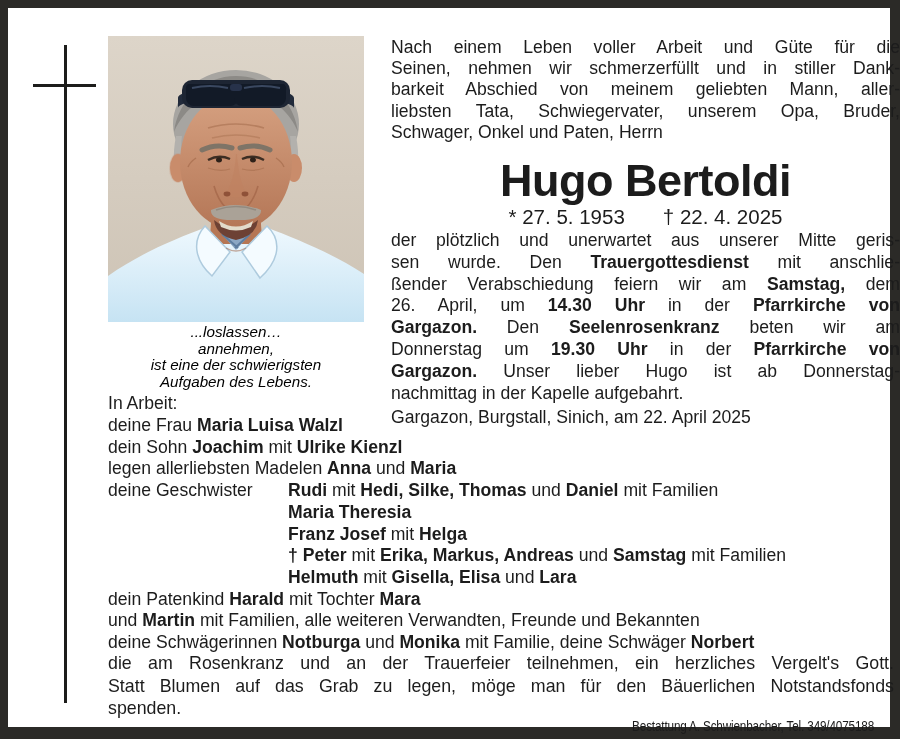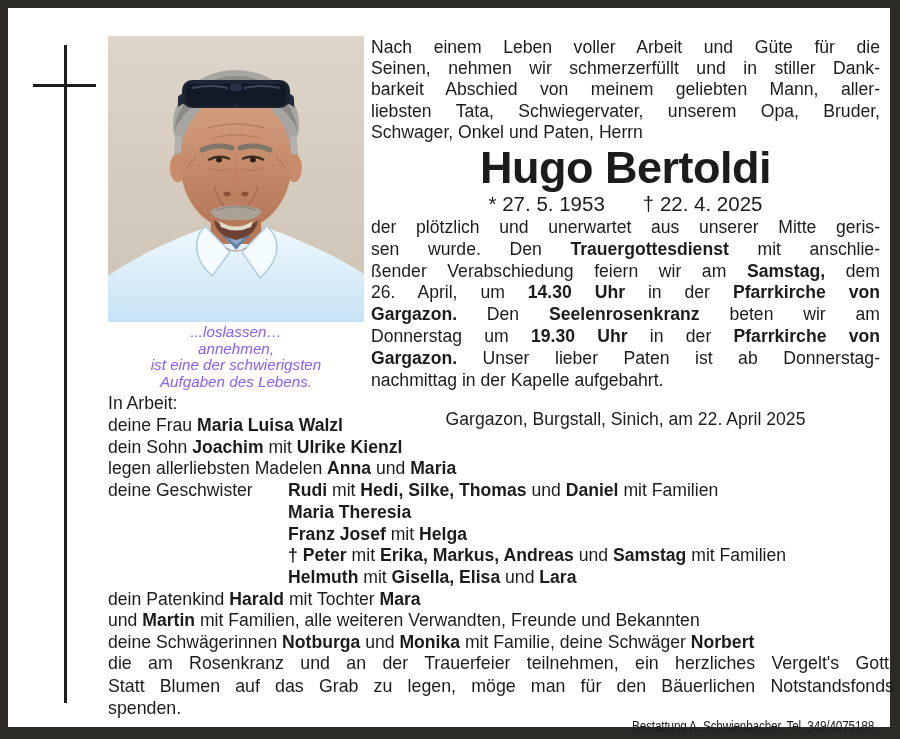--- a/index.html
+++ b/index.html
@@ -7,31 +7,31 @@
   .card{position:absolute;left:0;top:0;width:900px;height:739px;box-sizing:border-box;
         border-style:solid;border-color:#2b2a27;border-width:8px 10px 12px 8px;background:#fff;}
   
   .cross-v{position:absolute;left:56px;top:37px;width:3px;height:658px;background:#1d1d1b;}
   .cross-h{position:absolute;left:25px;top:76px;width:63px;height:3px;background:#1d1d1b;}
   
   .photo{position:absolute;left:100px;top:28px;width:256px;height:286px;}
   .photo svg{display:block;width:100%;height:100%;}
   
   .quote{position:absolute;left:86px;top:316px;width:284px;text-align:center;
-         font-style:italic;font-size:15.2px;line-height:16.6px;color:#8b5cf6;}
+         font-style:italic;font-size:15.2px;line-height:16.6px;color:#000000;}
   
-  .rightcol{position:absolute;left:363px;top:29px;width:509px;font-size:17.6px;line-height:21.2px;}
+  .rightcol{position:absolute;left:383px;top:29px;width:509px;font-size:17.6px;line-height:21.2px;}
   .jline{text-align:justify;text-align-last:justify;}
   .jlast{text-align:justify;text-align-last:left;}
   .deceased-name{font-weight:bold;font-size:45px;line-height:46px;text-align:center;
-                 letter-spacing:-0.5px;margin-top:2px;white-space:nowrap;}
+                 letter-spacing:-0.5px;margin-top:15px;white-space:nowrap;}
   .dates{font-weight:normal;font-size:20.5px;line-height:25px;text-align:center;margin-bottom:1px;}
   .dates .birth{margin-right:38px;}
   .announce{line-height:21.8px;}
-  .place-date{margin-top:18px;text-align:center;}
+  .place-date{margin-top:3px;text-align:left;}
   
   .in-love{position:absolute;left:100px;top:385px;font-size:17.6px;}
   .family{position:absolute;left:100px;top:407px;width:790px;font-size:17.6px;line-height:21.7px;}
   .family .ind{padding-left:180px;}
   .family .label{display:inline-block;width:180px;}
   .b{font-weight:bold;}
   
   .thanks{position:absolute;left:100px;top:644px;width:786px;font-size:17.8px;line-height:22.5px;}
   
   .undertaker{position:absolute;right:16px;top:710px;font-size:14px;white-space:nowrap;
@@ -143,21 +143,21 @@
     <div class="dates">
       <span class="birth">* 27. 5. 1953</span><span>† 22. 4. 2025</span>
     </div>
     <div class="announce" id="announce">
         <div class="jline"><span>der plötzlich und unerwartet aus unserer Mitte geris-</span></div>
         <div class="jline"><span>sen wurde. Den </span><span class="b">Trauergottesdienst</span><span> mit anschlie-</span></div>
         <div class="jline"><span>ßender Verabschiedung feiern wir am </span><span class="b">Samstag,</span><span> dem</span></div>
         <div class="jline"><span>26. April, um </span><span class="b">14.30 Uhr</span><span> in der </span><span class="b">Pfarrkirche von</span></div>
         <div class="jline"><span class="b">Gargazon.</span><span> Den </span><span class="b">Seelenrosenkranz</span><span> beten wir am</span></div>
         <div class="jline"><span>Donnerstag um </span><span class="b">19.30 Uhr</span><span> in der </span><span class="b">Pfarrkirche von</span></div>
-        <div class="jline"><span class="b">Gargazon.</span><span> Unser lieber Paten ist ab Donnerstag-</span></div>
+        <div class="jline"><span class="b">Gargazon.</span><span> Unser lieber Hugo ist ab Donnerstag-</span></div>
         <div class="jlast"><span>nachmittag in der Kapelle aufgebahrt.</span></div>
       </div>
     <div class="place-date">Gargazon, Burgstall, Sinich, am 22. April 2025</div>
   </div>
 
   <div class="in-love">In Arbeit:</div>
   <div class="family" id="family">
       <div><span>deine Frau </span><span class="b">Maria Luisa Walzl</span></div>
       <div><span>dein Sohn </span><span class="b">Joachim</span><span> mit </span><span class="b">Ulrike Kienzl</span></div>
       <div><span>legen allerliebsten Madelen </span><span class="b">Anna</span><span> und </span><span class="b">Maria</span></div>

